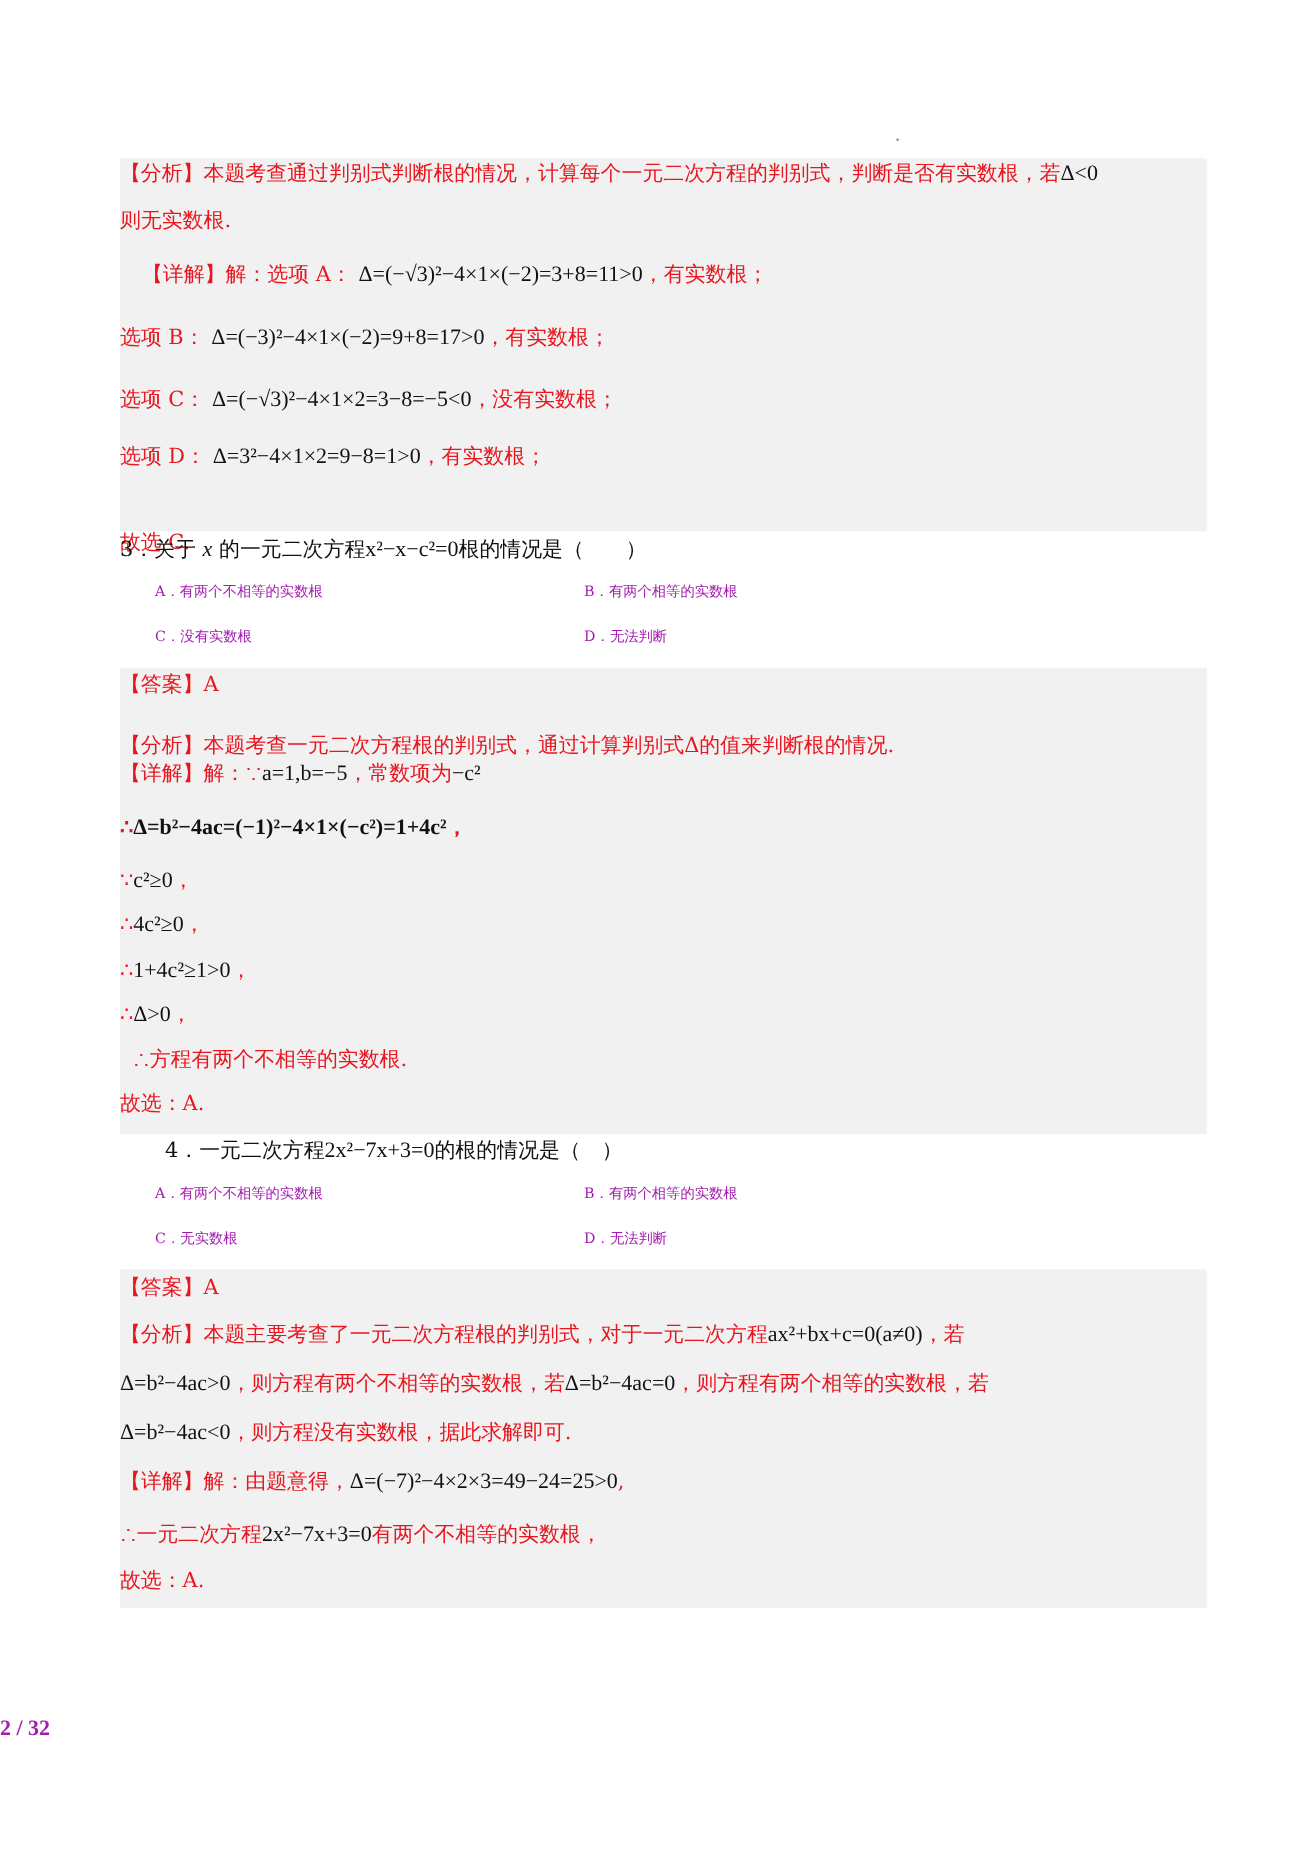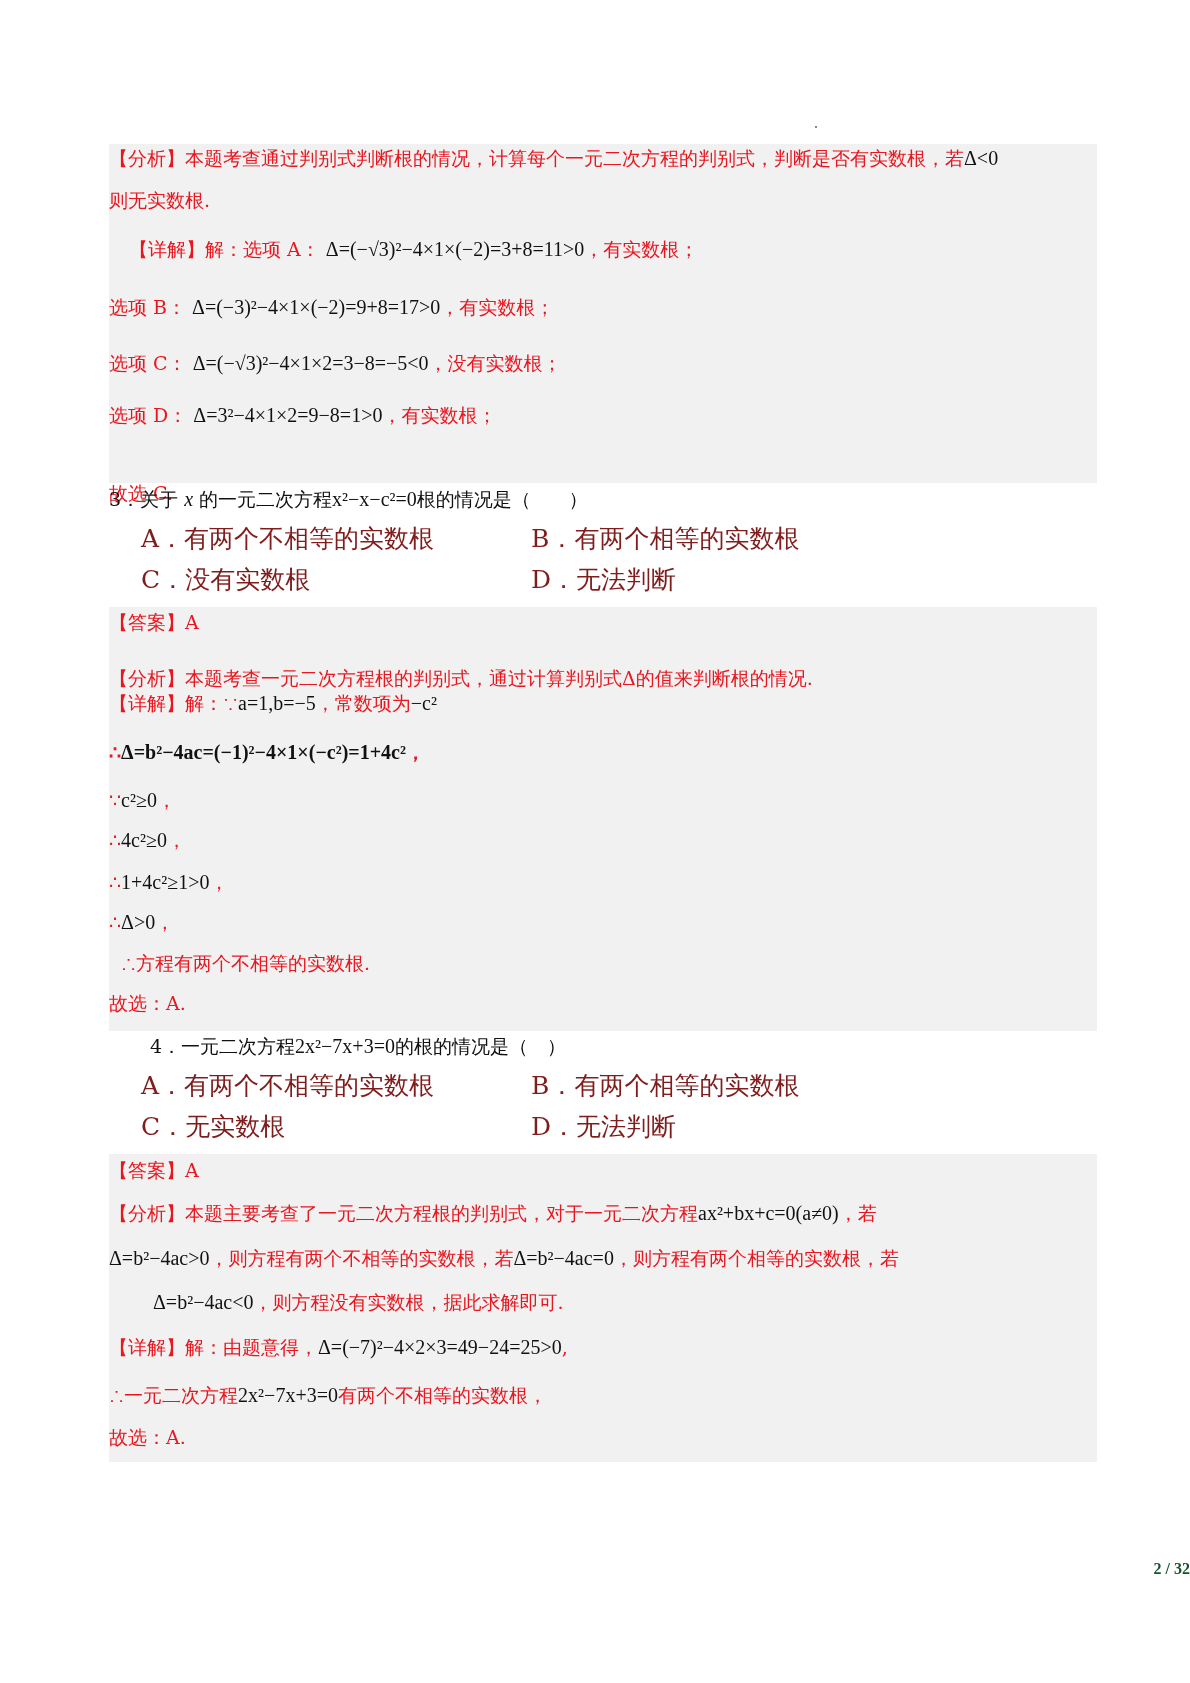--- a/index.html
+++ b/index.html
@@ -4,24 +4,24 @@
 <style>
   html, body { margin:0; padding:0; background:#ffffff; }
   body { width:1190px; height:1683px; position:relative; overflow:hidden;
          font-family:"DejaVu Serif", serif; }
   .page { position:absolute; left:0; top:0; width:1190px; height:1186px; }
   .shade { position:absolute; left:109px; width:988px; background:#f1f1f1; }
   .line { position:absolute; left:109px; white-space:nowrap; font-size:19px; line-height:26px; }
   .red { color:#e8161f; }
   .math { font-family:"Liberation Serif", serif; font-size:20px; color:#111; }
   .math i { font-style:italic; }
-  .opt { position:absolute; white-space:nowrap; font-size:25px; line-height:26px; color:#7f1d1d; }
+  .opt { position:absolute; white-space:nowrap; font-size:13px; line-height:26px; color:#a21caf; }
   .q { color:#111; }
-  .pagenum { position:absolute; left:0; width:1190px; text-align:right; top:1560px;
-             font-family:"Liberation Serif", serif; font-weight:bold; font-size:16px; color:#14532d; }
+  .pagenum { position:absolute; left:0; width:1190px; text-align:left; top:1560px;
+             font-family:"Liberation Serif", serif; font-weight:bold; font-size:20px; color:#a21caf; }
   .dot { position:absolute; left:815px; top:126px; width:2px; height:2px; background:#888; }
 </style>
 </head>
 <body>
 
 <div class="page">
 
   <div class="dot"></div>
 
   <div class="shade" style="top:144px;height:339px;"></div>
@@ -82,21 +82,21 @@
   <div class="opt" style="left:531px;top:1114px;"><span>D．</span><span>无法判断</span></div>
 
   <div class="shade" style="top:1154px;height:308px;"></div>
   <div class="line red" style="top:1157px;"><span>【答案】</span><span>A</span></div>
   <div class="line red" style="top:1200px;">
     <span>【分析】</span><span>本题主要考查了一元二次方程根的判别式，对于一元二次方程</span><span class="math">ax²+bx+c=0(a≠0)</span><span>，若</span>
   </div>
   <div class="line red" style="top:1245px;">
     <span class="math">Δ=b²−4ac&gt;0</span><span>，则方程有两个不相等的实数根，若</span><span class="math">Δ=b²−4ac=0</span><span>，则方程有两个相等的实数根，若</span>
   </div>
-  <div class="line red" style="top:1289px;padding-left:44px;">
+  <div class="line red" style="top:1289px;">
     <span class="math">Δ=b²−4ac&lt;0</span><span>，则方程没有实数根，据此求解即可.</span>
   </div>
   <div class="line red" style="top:1334px;">
     <span>【详解】</span><span>解：由题意得，</span><span class="math">Δ=(−7)²−4×2×3=49−24=25&gt;0</span><span>,</span>
   </div>
   <div class="line red" style="top:1382px;">
     <span>∴一元二次方程</span><span class="math">2x²−7x+3=0</span><span>有两个不相等的实数根，</span>
   </div>
   <div class="line red" style="top:1424px;">故选：A.</div>
 

